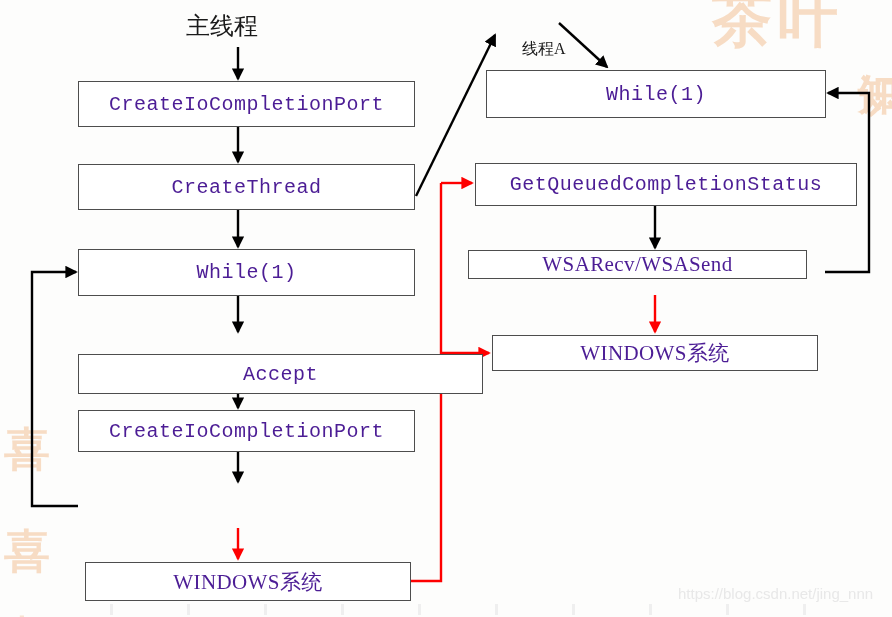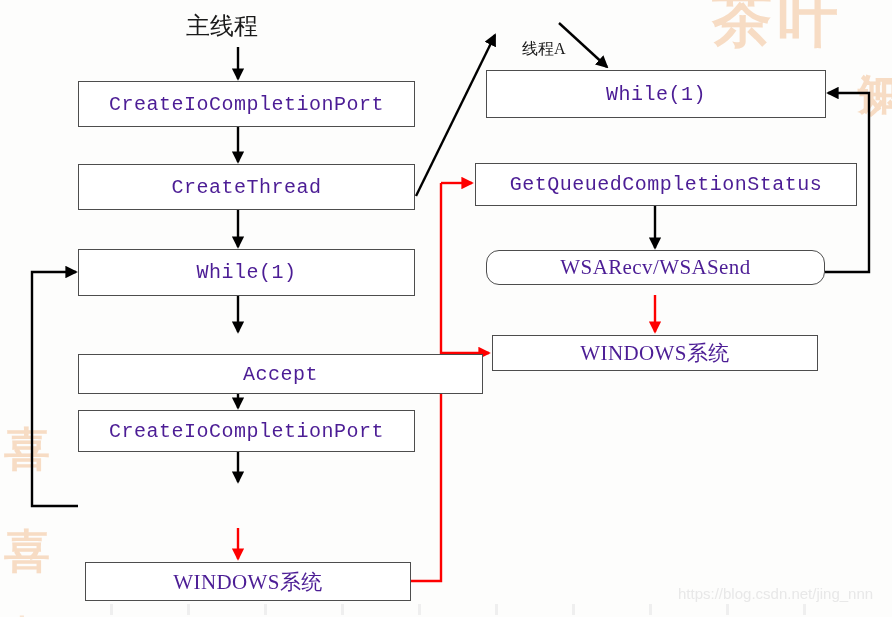--- a/index.html
+++ b/index.html
@@ -161,21 +161,21 @@
 
   <div class="node mono" style="left:78px; top:81px; width:337px; height:46px;">CreateIoCompletionPort</div>
   <div class="node mono" style="left:78px; top:164px; width:337px; height:46px;">CreateThread</div>
   <div class="node mono" style="left:78px; top:249px; width:337px; height:47px;">While(1)</div>
   <div class="node mono" style="left:78px; top:354px; width:405px; height:40px;text-align:right;">Accept</div>
   <div class="node mono" style="left:78px; top:410px; width:337px; height:42px;">CreateIoCompletionPort</div>
   <div class="node serif" style="left:85px; top:562px; width:326px; height:39px;">WINDOWS系统</div>
 
   <div class="node mono" style="left:486px; top:70px; width:340px; height:48px;">While(1)</div>
   <div class="node mono" style="left:475px; top:163px; width:382px; height:43px;">GetQueuedCompletionStatus</div>
-  <div class="node serif" style="left:486px; top:250px; width:339px; height:35px;border-radius:13px;">WSARecv/WSASend</div>
+  <div class="node serif" style="left:468px; top:250px; width:339px; height:29px;">WSARecv/WSASend</div>
   <div class="node serif" style="left:492px; top:335px; width:326px; height:36px;">WINDOWS系统</div>
 
   <div class="tickrow">
     <div class="tick" style="left:110px;"></div>
     <div class="tick" style="left:187px;"></div>
     <div class="tick" style="left:264px;"></div>
     <div class="tick" style="left:341px;"></div>
     <div class="tick" style="left:418px;"></div>
     <div class="tick" style="left:495px;"></div>
     <div class="tick" style="left:572px;"></div>

